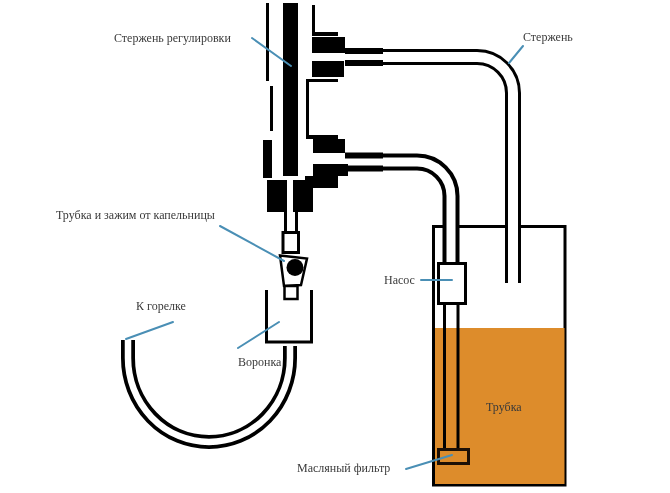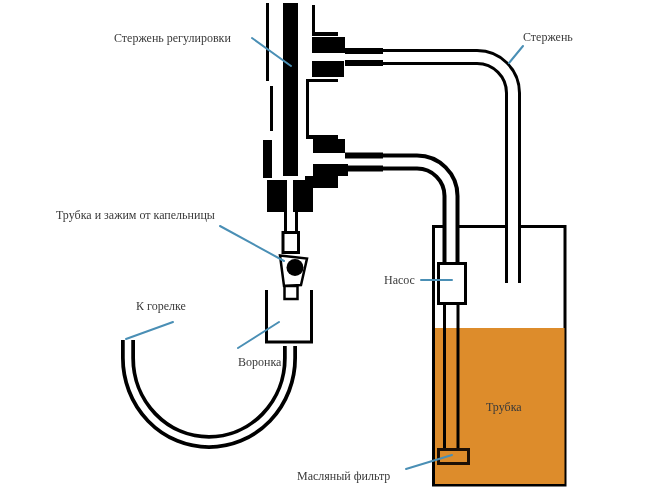--- a/index.html
+++ b/index.html
@@ -114,15 +114,15 @@
     </g>
   </svg>
 
   <div class="label" style="left:114px;top:31px;">Стержень регулировки</div>
   <div class="label" style="left:523px;top:30px;">Стержень</div>
   <div class="label" style="left:56px;top:208px;">Трубка и зажим от капельницы</div>
   <div class="label" style="left:136px;top:299px;">К горелке</div>
   <div class="label" style="left:206px;top:355px;margin-left:32px;">Воронка</div>
   <div class="label" style="left:384px;top:273px;">Насос</div>
   <div class="label" style="left:486px;top:400px;">Трубка</div>
-  <div class="label" style="left:297px;top:461px;margin-top:8px;">Масляный фильтр</div>
+  <div class="label" style="left:297px;top:461px;">Масляный фильтр</div>
 
 </div>
 
 </body></html>

